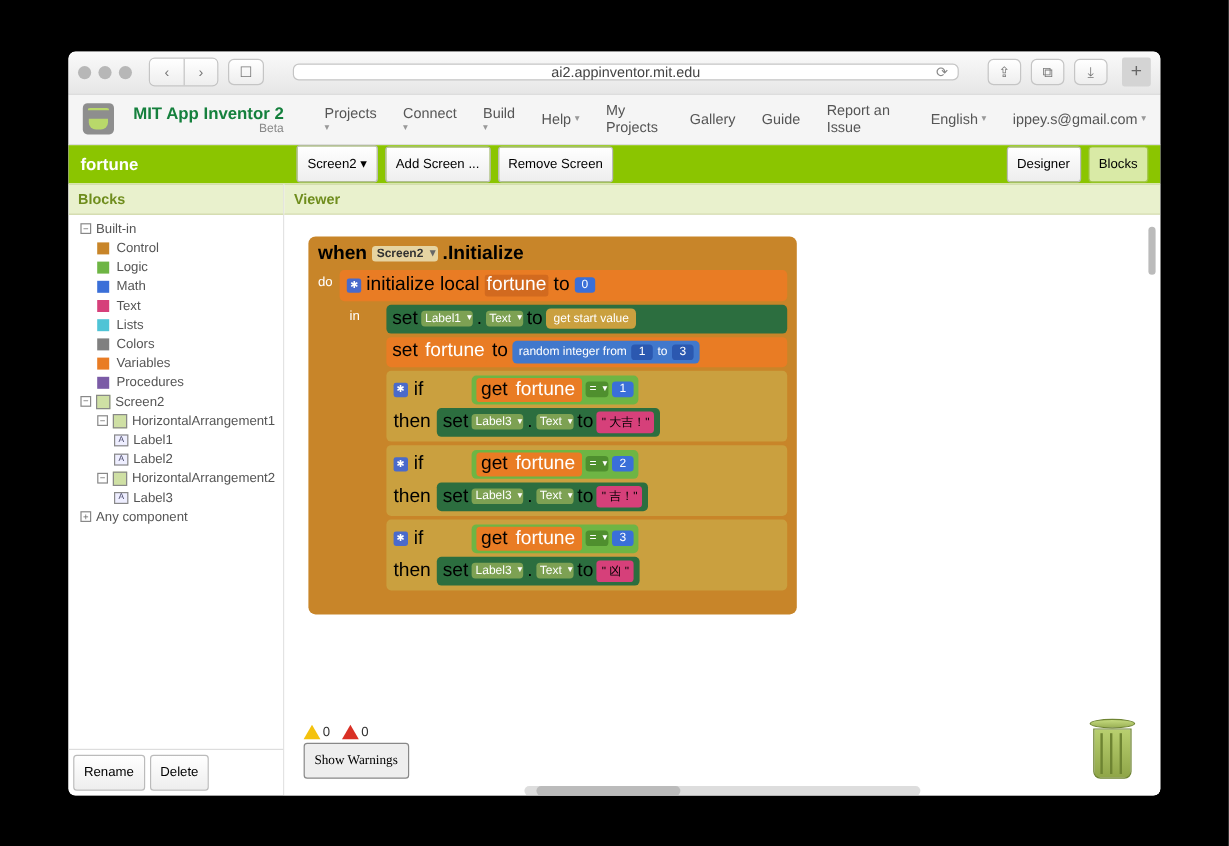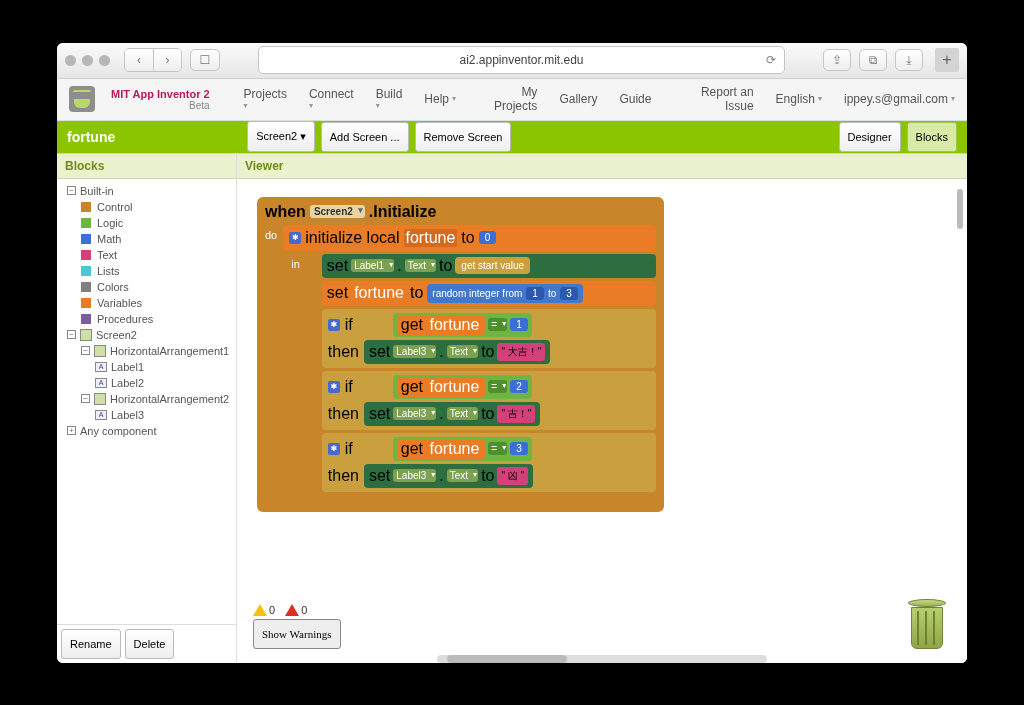--- a/index.html
+++ b/index.html
@@ -5,33 +5,33 @@
   * { box-sizing: border-box; margin: 0; padding: 0; font-family: "Lucida Grande", "Helvetica Neue", Arial, sans-serif; }
   body { background: #000; display: flex; align-items: center; justify-content: center; height: 705px; width: 1024px; overflow: hidden; }
   .window { width: 910px; height: 620px; background: #fff; border-radius: 6px; overflow: hidden; box-shadow: 0 10px 30px rgba(0,0,0,.5); display: flex; flex-direction: column; position: relative; }
   .titlebar { height: 36px; background: linear-gradient(#fafafa,#e6e6e6); border-bottom: 1px solid #cfcfcf; display: flex; align-items: center; padding: 0 8px; gap: 8px; }
   .traffic { display: flex; gap: 6px; margin-right: 6px; }
   .traffic span { width: 11px; height: 11px; border-radius: 50%; background: #b7b7b7; }
   .nav-btns { display: flex; border: 1px solid #c5c5c5; border-radius: 5px; overflow: hidden; }
   .nav-btns button { width: 28px; height: 22px; border: none; background: linear-gradient(#fff,#eee); cursor: pointer; font-size: 12px; color: #777; }
   .nav-btns button + button { border-left: 1px solid #c5c5c5; }
   .tab-btn { display:flex;align-items:center;justify-content:center;border: 1px solid #c5c5c5; border-radius: 5px; width: 30px; height: 22px; background: linear-gradient(#fff,#eee); color:#777; font-size:12px;}
-  .urlbar { flex: 1; height: 28px; border: 1px solid #c5c5c5; border-radius: 5px; background: #fff; display: flex; align-items: center; justify-content: center; color: #444; font-size: 12px; margin: 0 30px; position:relative;}
+  .urlbar { flex: 1; height: 14px; border: 1px solid #c5c5c5; border-radius: 5px; background: #fff; display: flex; align-items: center; justify-content: center; color: #444; font-size: 12px; margin: 0 16px; position:relative;}
   .urlbar .reload { position:absolute; right:8px; color:#888; }
   .tool-btn { display:flex;align-items:center;justify-content:center;border: 1px solid #c5c5c5; border-radius: 5px; width: 28px; height: 22px; background: linear-gradient(#fff,#eee); color:#777; font-size:12px;}
   .plus-tab { width:24px;height:24px;background:#d4d4d4;display:flex;align-items:center;justify-content:center;border-radius:2px;color:#666;margin-left:4px;}
 
   .header { height: 42px; background: #f5f5f5; border-bottom: 1px solid #ddd; display: flex; align-items: center; padding: 0 12px; gap: 16px; font-size: 12px; color: #555; }
   .header .logo { width: 26px; height: 26px; background: #8e8e8e; border-radius: 4px; position: relative; }
   .header .logo::before { content:""; position:absolute; inset:4px 4px auto 4px; height:6px; border-top:2px solid #B9D86A; border-radius:2px; }
   .header .logo::after { content:""; position:absolute; left:5px; right:5px; bottom:4px; height:9px; background:#B9D86A; border-radius:0 0 6px 6px; }
-  .header .title { font-weight: bold; font-size: 11px; color:#be185d; }
+  .header .title { font-weight: bold; font-size: 14px; color:#15803d; }
   .header .beta { font-size:10px; color:#888; }
   .menu { margin-left: 18px; display:flex; gap:22px; align-items:center; flex:1; }
-  .menu-item { display:flex; flex-direction:column; align-items:flex-start; line-height:1.2; cursor:pointer;text-align:right; }
+  .menu-item { display:flex; flex-direction:column; align-items:flex-start; line-height:1.2; cursor:pointer; }
   .menu-item.row { flex-direction:row; gap:3px; align-items:center;}
   .caret { font-size:8px; color:#999; }
 
   .greenbar { height: 32px; background: #8bc500; display: flex; align-items: center; padding: 0 10px; gap: 6px; }
   .greenbar .project { color: #fff; font-weight: bold; font-size: 14px; }
   .btn { background: linear-gradient(#fff,#eee); border: 1px solid #bbb; border-radius: 3px; padding: 8px 8px; font-size: 11px; cursor:pointer; }
   .btn.active { background: #d9eaa6; border-color:#a0c447; }
 
   .body { flex: 1; display: flex; overflow: hidden; background: #fff; }
   .sidebar { width: 180px; border-right: 1px solid #ddd; display: flex; flex-direction: column; font-size: 11px; }

